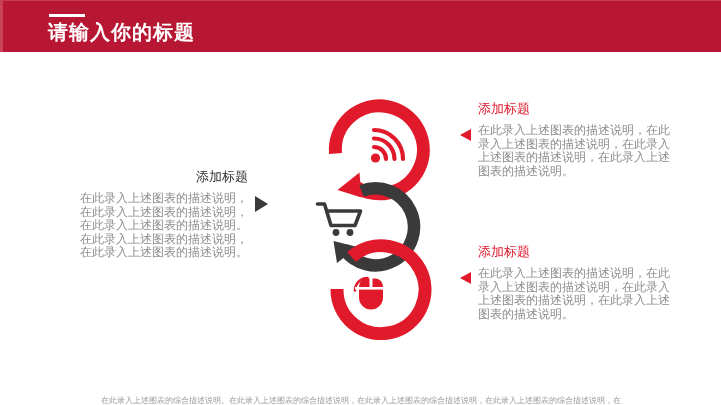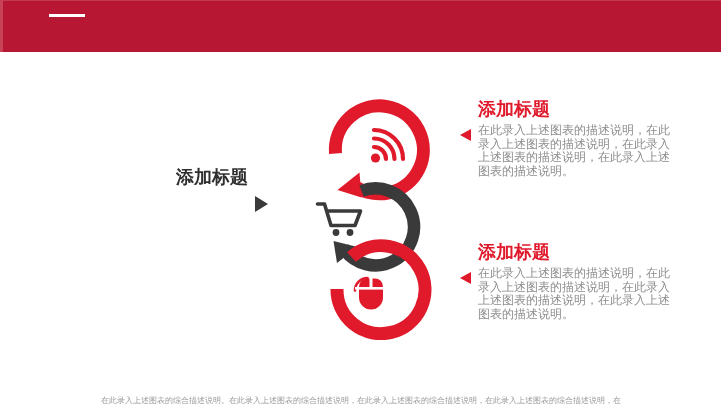--- a/index.html
+++ b/index.html
@@ -51,22 +51,22 @@
   #center-graphic {
     position: absolute;
     left: 285px;
     top: 95px;
     width: 160px;
     height: 245px;
   }
 
   
   .block-title {
-    font-size: 18px;
-    font-weight: bold;
+    font-size: 13px;
+    font-weight: normal;
     line-height: 18px;
     margin: 0 0 6px 0;
   }
   .block-body {
     font-size: 12px;
     line-height: 13.5px;
     color: #8d8d8d;
     margin: 0;
   }
 
@@ -123,20 +123,21 @@
     color: #9a9a9a;
     text-align: left;
     margin-top: 48px;
   }
 </style>
 </head>
 <body>
 
 <div id="header-banner">
   <div id="title-rule"></div>
+  <div id="page-title">请输入你的标题</div>
 </div>
 
 <div id="center-graphic">
   <svg width="160" height="245" viewBox="0 0 160 245" xmlns="http://www.w3.org/2000/svg">
 
     <g>
 
       <path d="M 50.5 58.5
                A 44 44 0 1 1 66.0 88.5" fill="none" stroke="#e0192b" stroke-width="13" stroke-linecap="butt"></path>
 
@@ -174,20 +175,21 @@
         <rect x="84.5" y="182.0" width="3.0" height="11.5" fill="#ffffff"></rect>
         <rect x="70.0" y="192.0" width="28.5" height="2.6" fill="#ffffff"></rect>
       </g>
     </g>
 
   </svg>
 </div>
 
 <div id="left-block">
   <div class="block-title">添加标题</div>
+  <div class="block-body">在此录入上述图表的描述说明，在此录入上述图表的描述说明，在此录入上述图表的描述说明。在此录入上述图表的描述说明，在此录入上述图表的描述说明。</div>
 </div>
 <div id="left-arrow"></div>
 
 <div class="right-arrow" id="right-arrow-top"></div>
 <div class="right-block" id="right-block-top">
   <div class="block-title">添加标题</div>
   <div class="block-body">在此录入上述图表的描述说明，在此录入上述图表的描述说明，在此录入上述图表的描述说明，在此录入上述图表的描述说明。</div>
 </div>
 
 <div class="right-arrow" id="right-arrow-bottom"></div>

